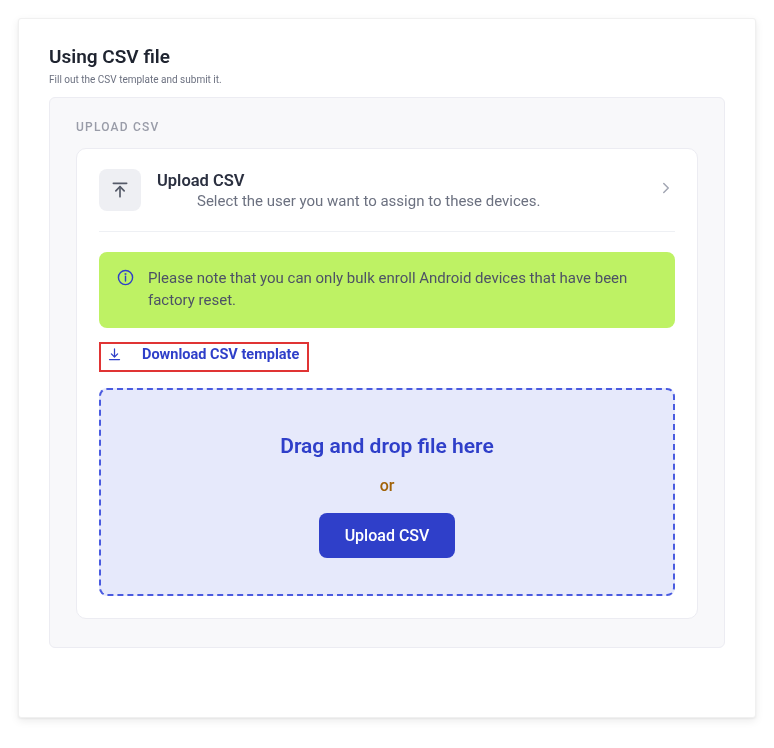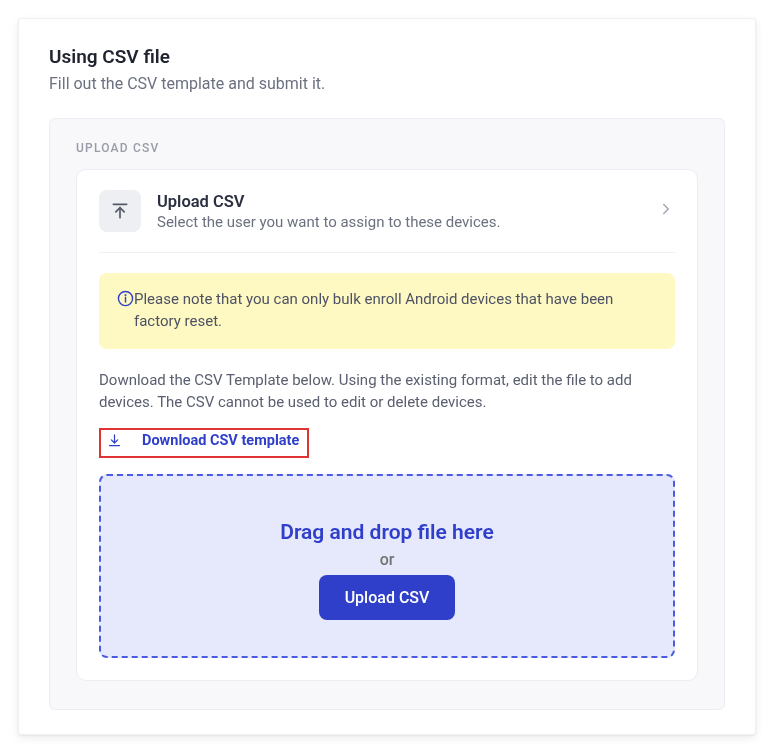--- a/index.html
+++ b/index.html
@@ -21,23 +21,23 @@
       padding: 26px 30px 24px 30px;
       min-height: 700px;
     }
     .page-title {
       font-size: 19px;
       font-weight: 600;
       color: #1f2430;
       margin-bottom: 6px;
     }
     .page-subtitle {
-      font-size: 16px;
+      font-size: 10px;
       color: #6c7180;
-      margin-bottom: 25px;
+      margin-bottom: 12px;
     }
     .outer-card {
       background: #f8f8fa;
       border: 1px solid #ececf2;
       border-radius: 6px;
       padding: 22px 26px 28px 26px;
     }
     .section-label {
       font-size: 12px;
       letter-spacing: 1.2px;
@@ -72,29 +72,31 @@
     .step-text { flex: 1; }
     .step-title {
       font-size: 16.5px;
       font-weight: 600;
       color: #2b3040;
       margin-bottom: 2px;
     }
     .step-desc {
       font-size: 15px;
       color: #6c7180;
+      margin-left: 40px;
     }
     .chevron { flex-shrink: 0; color: #a2a6b3; }
     .note-banner {
       margin-top: 20px;
-      background: #fef9c3;
+      background: #bef264;
       border-radius: 8px;
       padding: 16px 30px 16px 18px;
       display: flex;
       align-items: flex-start;
+      gap: 14px;
     }
     .note-banner .info-icon {
       flex-shrink: 0;
       color: #2f3fc9;
       margin-top: 1px;
     }
     .note-banner .note-text {
       font-size: 15px;
       color: #4d5265;
       line-height: 1.45;
@@ -124,31 +126,31 @@
     .download-link svg { color: #2f3fc9; }
     .dropzone {
       margin-top: 16px;
       border: 2px dashed #4a5be0;
       border-radius: 8px;
       background: #e6e9fb;
       padding: 44px 20px 36px 20px;
       display: flex;
       flex-direction: column;
       align-items: center;
-      gap: 6px;
+      gap: 18px;
     }
     .drop-title {
       font-size: 21px;
       font-weight: 600;
       color: #2f3fc9;
     }
     .drop-or {
       font-size: 16px;
       font-weight: 500;
-      color: #737373;
+      color: #a16207;
     }
     .upload-btn {
       background: #2f3fc9;
       color: #fff;
       border: none;
       border-radius: 8px;
       padding: 13px 26px;
       font-size: 16px;
       font-weight: 500;
       cursor: pointer;
@@ -191,21 +193,20 @@
         <div class="info-icon">
           <svg width="17" height="17" viewBox="0 0 24 24" fill="none" stroke="currentColor" stroke-width="2" stroke-linecap="round" stroke-linejoin="round">
             <circle cx="12" cy="12" r="10"></circle>
             <line x1="12" y1="10" x2="12" y2="17"></line>
             <circle cx="12" cy="7" r="0.5" fill="currentColor"></circle>
           </svg>
         </div>
         <div class="note-text">Please note that you can only bulk enroll Android devices that have been factory reset.</div>
       </div>
 
-      <p class="instruction">Download the CSV Template below. Using the existing format, edit the file to add devices. The CSV cannot be used to edit or delete devices.</p>
 
       <div class="download-wrap">
         <a class="download-link">
           <svg width="15" height="15" viewBox="0 0 24 24" fill="none" stroke="currentColor" stroke-width="2" stroke-linecap="round" stroke-linejoin="round">
             <line x1="12" y1="3" x2="12" y2="15"></line>
             <polyline points="7 11 12 16 17 11"></polyline>
             <line x1="4" y1="20" x2="20" y2="20"></line>
           </svg>
           <span>Download CSV template</span>
         </a>

